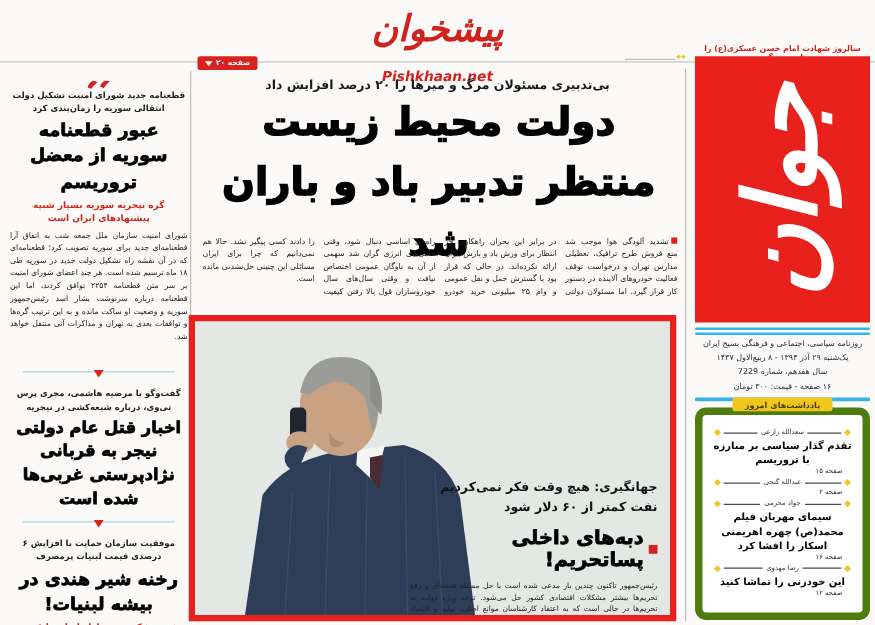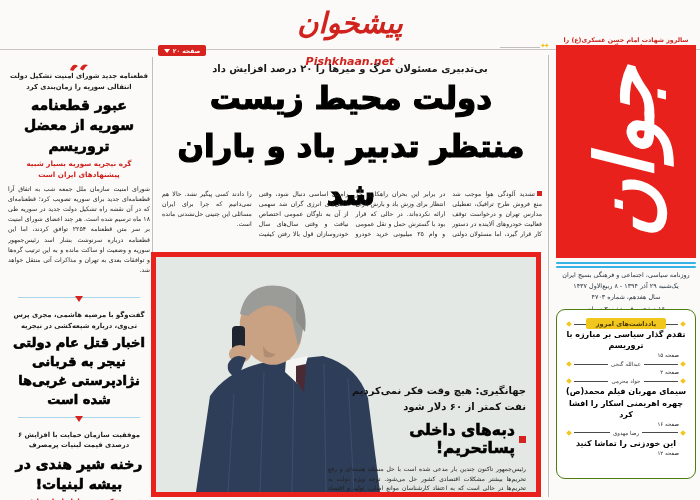--- a/index.html
+++ b/index.html
@@ -42,22 +42,22 @@
   .cyan { height:2px; background:#35b3e7; border-radius:1px; }
   .cyan.gap { margin-bottom:2px; }
   .paper-info .rows { padding:2px 2px 3px; }
   .paper-info .row { font-size:6.4px; line-height:1.75; color:#26323e; text-align:center; direction:rtl; }
   .cyan.bottom { height:3px; }
 
   
   .notes-badge-wrap { position:absolute; top:318px; left:556px; width:140px; display:flex; justify-content:center; z-index:3; }
   .notes-badge { background:#f2c71d; color:#4a3a00; font-size:6.5px; font-weight:bold; direction:rtl;
     padding:1.5px 10px; border-radius:2px; }
-  .notes-box { position:absolute; top:309px; left:556px; width:140px; height:170px; background:#fff;
-    border:1px solid #4d7c0f; border-radius:9px; padding-top:8px; z-index:2; }
+  .notes-box { position:absolute; top:326px; left:556px; width:140px; height:170px; background:#fff;
+    border:6px solid #4d7c0f; border-radius:9px; padding-top:8px; z-index:2; }
   .note-sep { display:flex; align-items:center; gap:3px; margin:3px 10px 2px; direction:rtl; }
   .note-sep .ln { flex:1; height:1px; background:#4a4a4a; }
   .note-sep .dia { width:4px; height:4px; background:#f2c71d; transform:rotate(45deg); flex:none; }
   .note-sep .author { font-size:5.5px; color:#333; white-space:nowrap; }
   .note-title { font-size:8px; font-weight:bold; color:#000; text-align:center; direction:rtl;
     line-height:1.4; padding:0 7px; }
   .note-page { font-size:5.5px; color:#222; direction:rtl; text-align:right; padding-right:16px; margin-top:1px; }
 
   
   .left-col { position:absolute; top:57px; left:8px; width:142px; direction:rtl; }
@@ -120,21 +120,21 @@
   <div class="masthead-box">
     <div class="masthead-title">جوان</div>
   </div>
 
   <div class="paper-info">
     <div class="cyan gap"></div>
     <div class="cyan"></div>
     <div class="rows">
       <div class="row">روزنامه سیاسی، اجتماعی و فرهنگی بسیج ایران</div>
       <div class="row">یک‌شنبه ۲۹ آذر ۱۳۹۴ - ۸ ربیع‌الاول ۱۴۳۷</div>
-      <div class="row">سال هفدهم، شماره ۴۷۰۳</div>
+      <div class="row">سال هفدهم، شماره 7229</div>
       <div class="row">۱۶ صفحه - قیمت: ۳۰۰ تومان</div>
     </div>
     <div class="cyan bottom"></div>
   </div>
 
   <div class="notes-badge-wrap">
     <span class="notes-badge">یادداشت‌های امروز</span>
   </div>
   <div class="notes-box">
     <div class="note-sep">

